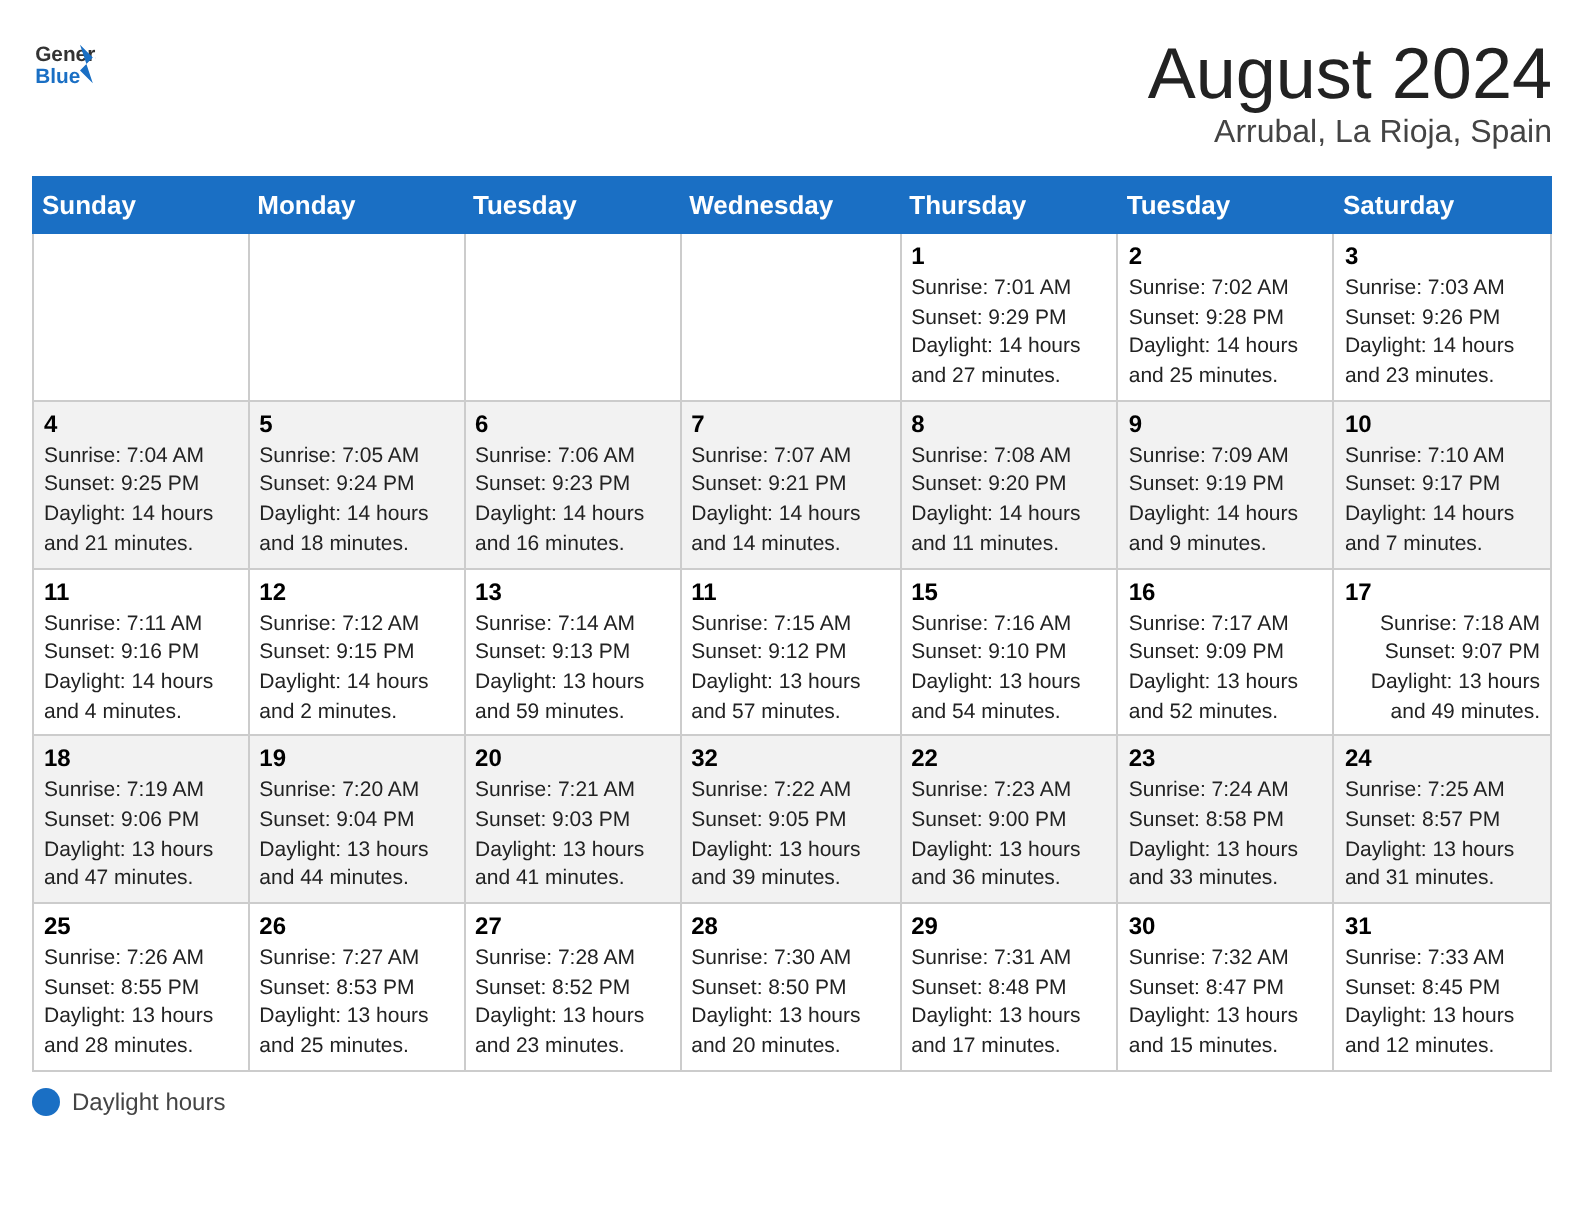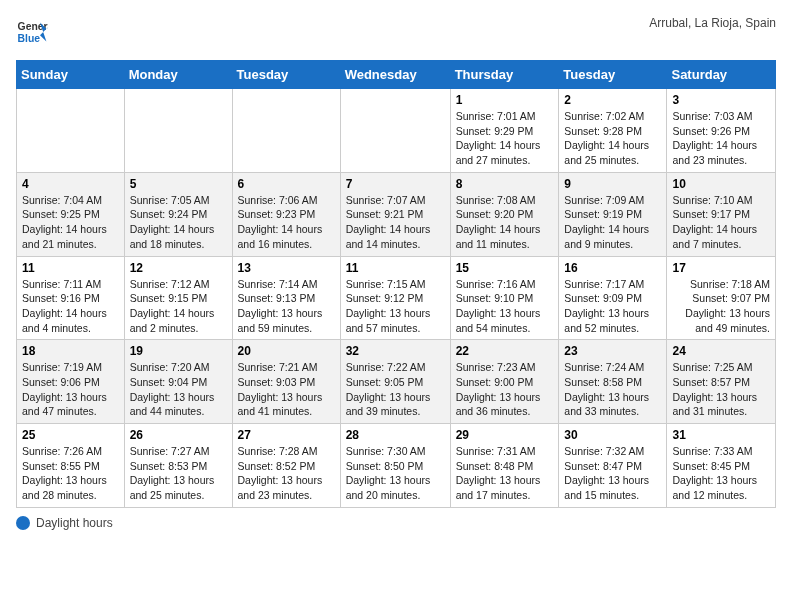--- a/index.html
+++ b/index.html
@@ -27,21 +27,21 @@
     }
     .title-block {
       text-align: right;
     }
     .main-title {
       font-size: 36px;
       font-weight: normal;
       color: #222;
     }
     .subtitle {
-      font-size: 12px;
+      font-size: 16px;
       color: #444;
     }
     table {
       width: 100%;
       border-collapse: collapse;
       font-size: 11px;
     }
     thead tr th {
       background-color: #1a6fc4;
       color: #fff;
@@ -99,20 +99,21 @@
 
 <div class="header">
   <div class="logo">
     <svg class="logo-icon" viewBox="0 0 40 40">
       <text x="2" y="18" font-size="13" font-weight="bold" fill="#333">General</text>
       <text x="2" y="32" font-size="13" font-weight="bold" fill="#1a6fc4">Blue</text>
       <polygon points="30,8 38,16 30,24 38,32" fill="#1a6fc4"></polygon>
     </svg>
   </div>
   <div class="title-block">
+    <div class="main-title">August 2024</div>
     <div class="subtitle">Arrubal, La Rioja, Spain</div>
   </div>
 </div>
 
 <table>
   <thead>
     <tr id="header-row">
     <th>Sunday</th>
         <th>Monday</th>
         <th>Tuesday</th>

